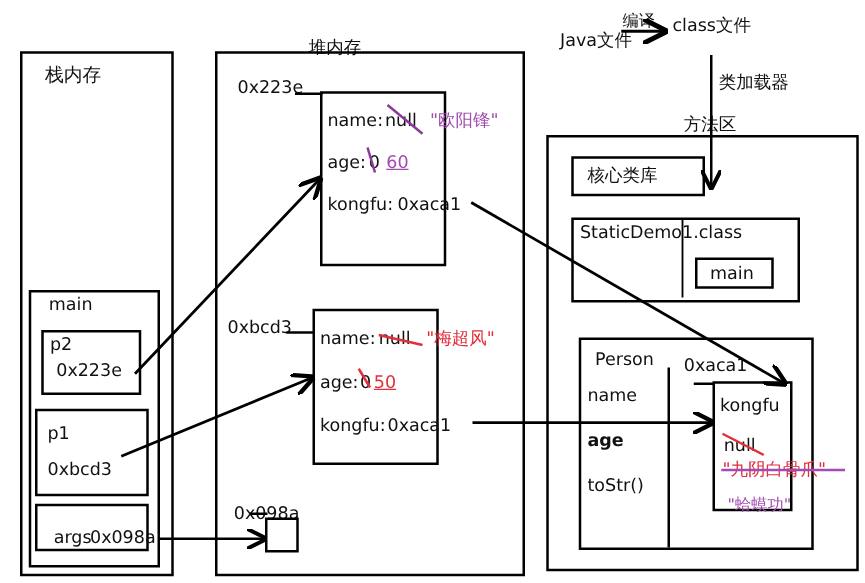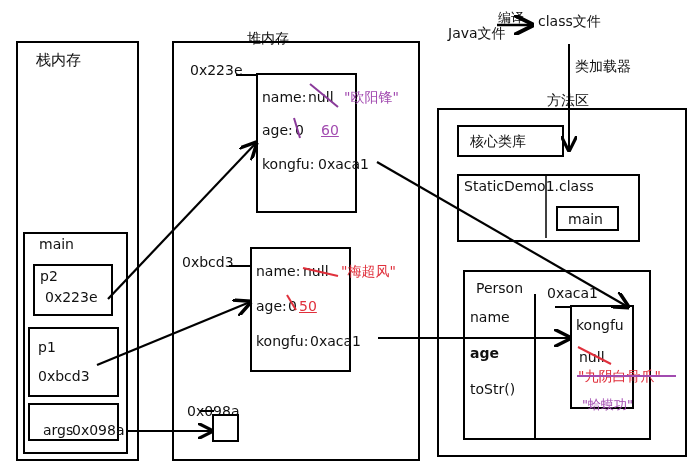--- a/index.html
+++ b/index.html
@@ -34,21 +34,21 @@
 <div class="t" style="left:247px;top:30px;">堆内存</div>
 <div class="box" style="left:172px;top:41px;width:248px;height:420px;"></div>
 
 <div class="t" style="left:190px;top:62px;">0x223e</div>
 <div class="box" style="left:256px;top:73px;width:101px;height:140px;"></div>
 <div class="t" style="left:262px;top:89px;">name:</div>
 <div class="t" style="left:308px;top:89px;">null</div>
 <div class="t purple" style="left:344px;top:89px;">"欧阳锋"</div>
 <div class="t" style="left:262px;top:122px;">age:</div>
 <div class="t" style="left:295px;top:122px;">0</div>
-<div class="t purple" style="left:321px;top:122px;text-decoration:underline;">60</div>
+<div class="t purple" style="left:309px;top:122px;text-decoration:underline;">60</div>
 <div class="t" style="left:262px;top:156px;">kongfu:</div>
 <div class="t" style="left:318px;top:156px;">0xaca1</div>
 
 <div class="t" style="left:182px;top:254px;">0xbcd3</div>
 <div class="box" style="left:250px;top:247px;width:101px;height:125px;"></div>
 <div class="t" style="left:256px;top:263px;">name:</div>
 <div class="t" style="left:303px;top:263px;">null</div>
 <div class="t red" style="left:341px;top:263px;">"梅超风"</div>
 <div class="t" style="left:256px;top:298px;">age:</div>
 <div class="t" style="left:288px;top:298px;">0</div>

